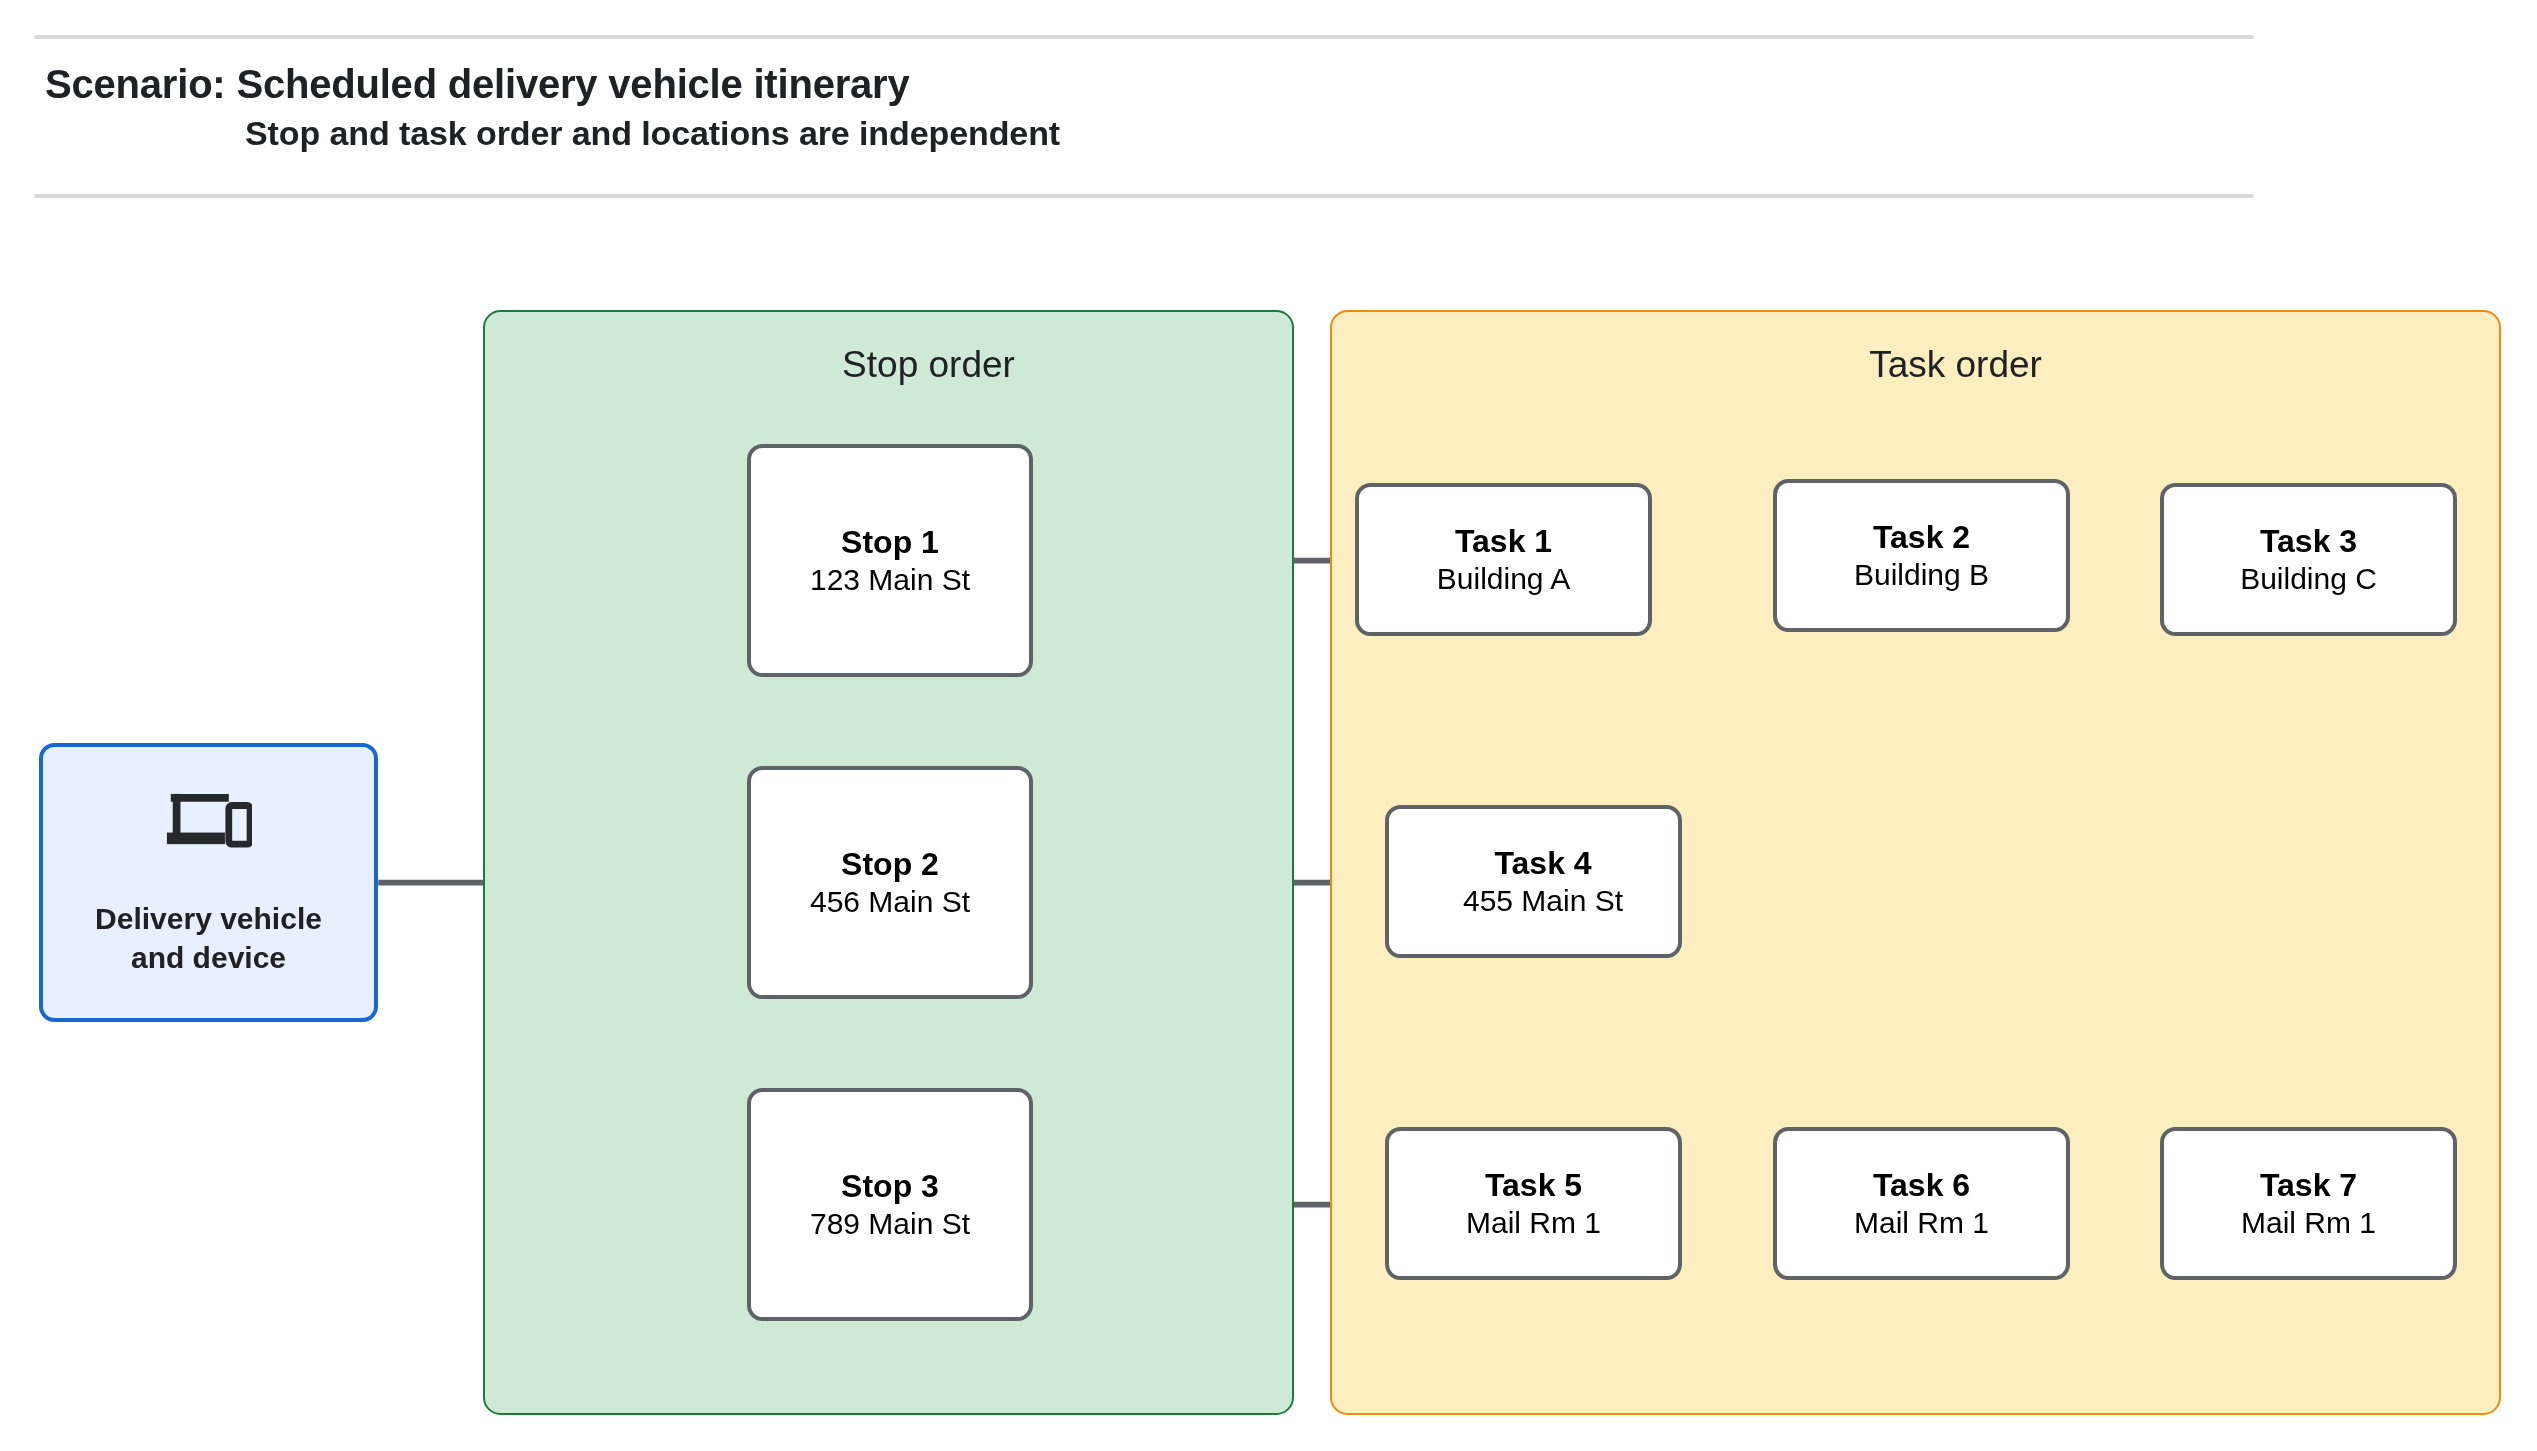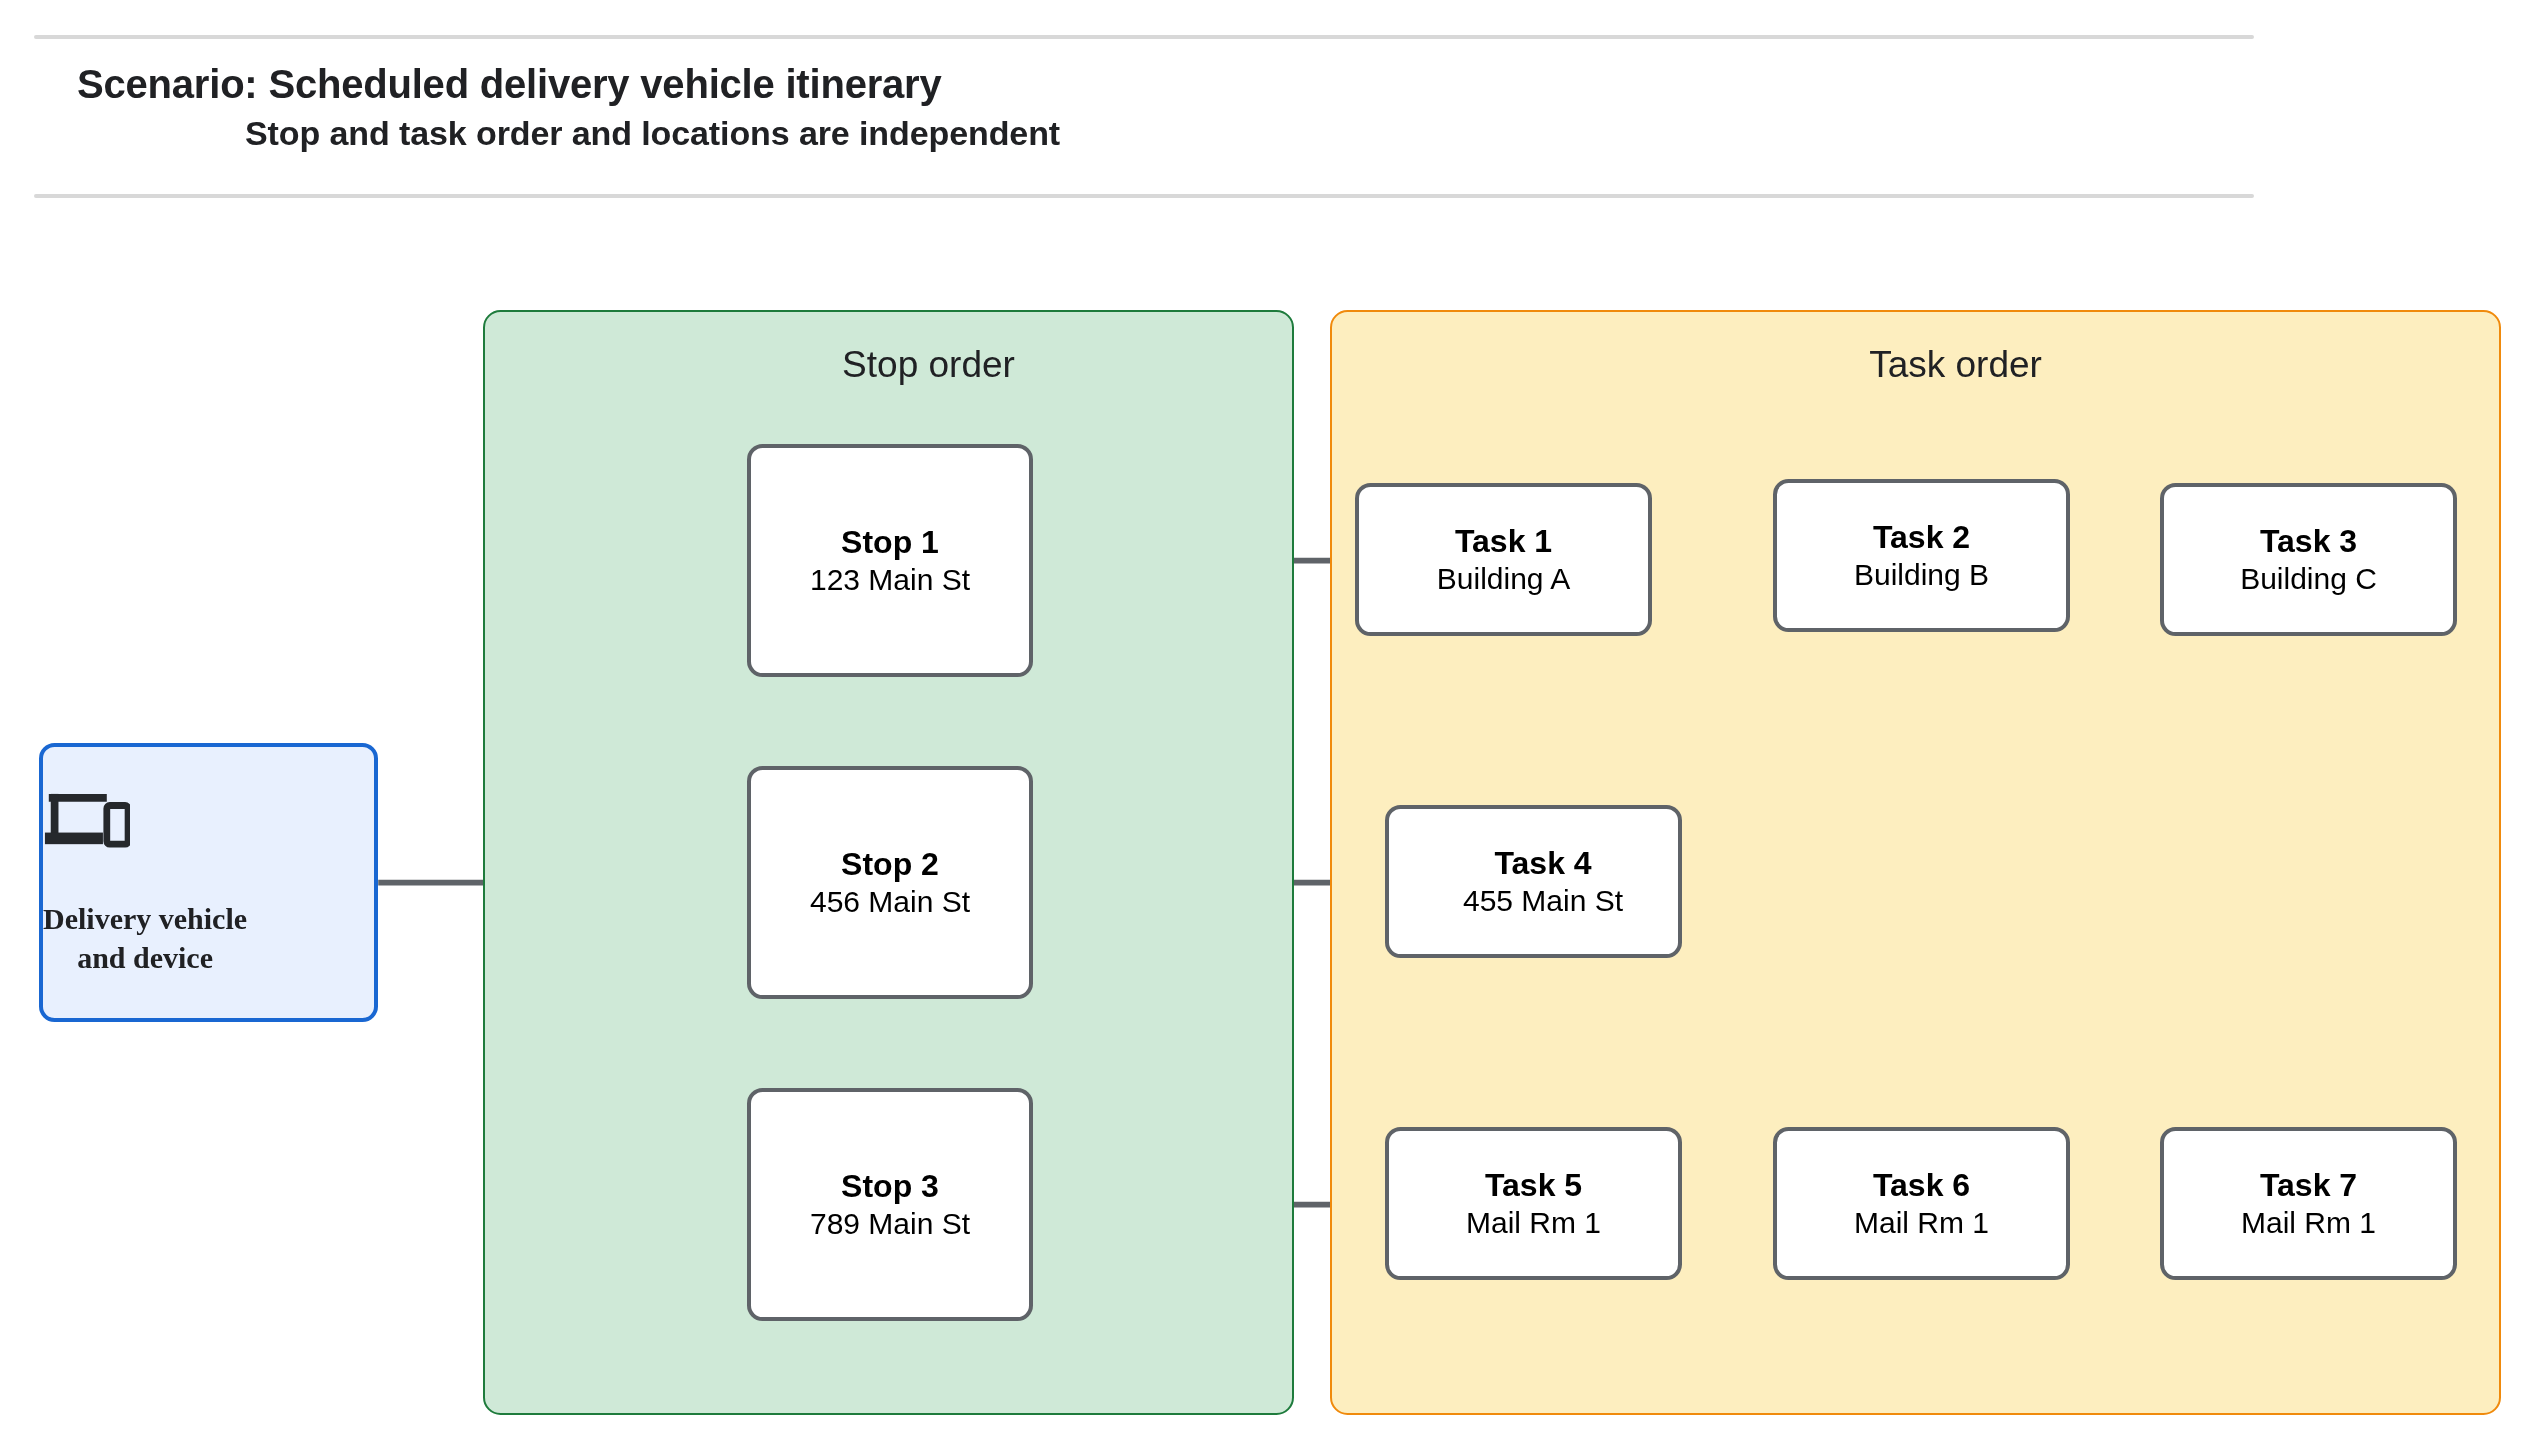--- a/index.html
+++ b/index.html
@@ -30,21 +30,20 @@
   #header-rule-bottom { top: 194px; }
 
   #scenario-title {
     position: absolute;
     left: 45px;
     top: 62px;
     font-size: 40px;
     font-weight: 700;
     letter-spacing: -0.2px;
     white-space: nowrap;
-    margin-left: 32px;
   }
   #scenario-subtitle {
     position: absolute;
     left: 245px;
     top: 114px;
     font-size: 34px;
     font-weight: 700;
     letter-spacing: -0.1px;
     white-space: nowrap;
   }
@@ -149,24 +148,23 @@
     left: 39px;
     top: 743px;
     width: 339px;
     height: 279px;
     box-sizing: border-box;
     background: #e8f0fe;
     border: 4.8px solid #1967d2;
     border-radius: 15.5px;
     display: flex;
     flex-direction: column;
-    align-items: flex-start;
+    align-items: center;
     justify-content: center;
     z-index: 3;
-    font-family: Liberation Serif, serif;
   }
   #devices-icon {
     margin-bottom: 43px;
   }
   #vehicle-label {
     font-size: 30px;
     font-weight: 700;
     line-height: 1.3;
     text-align: center;
     color: #202124;

